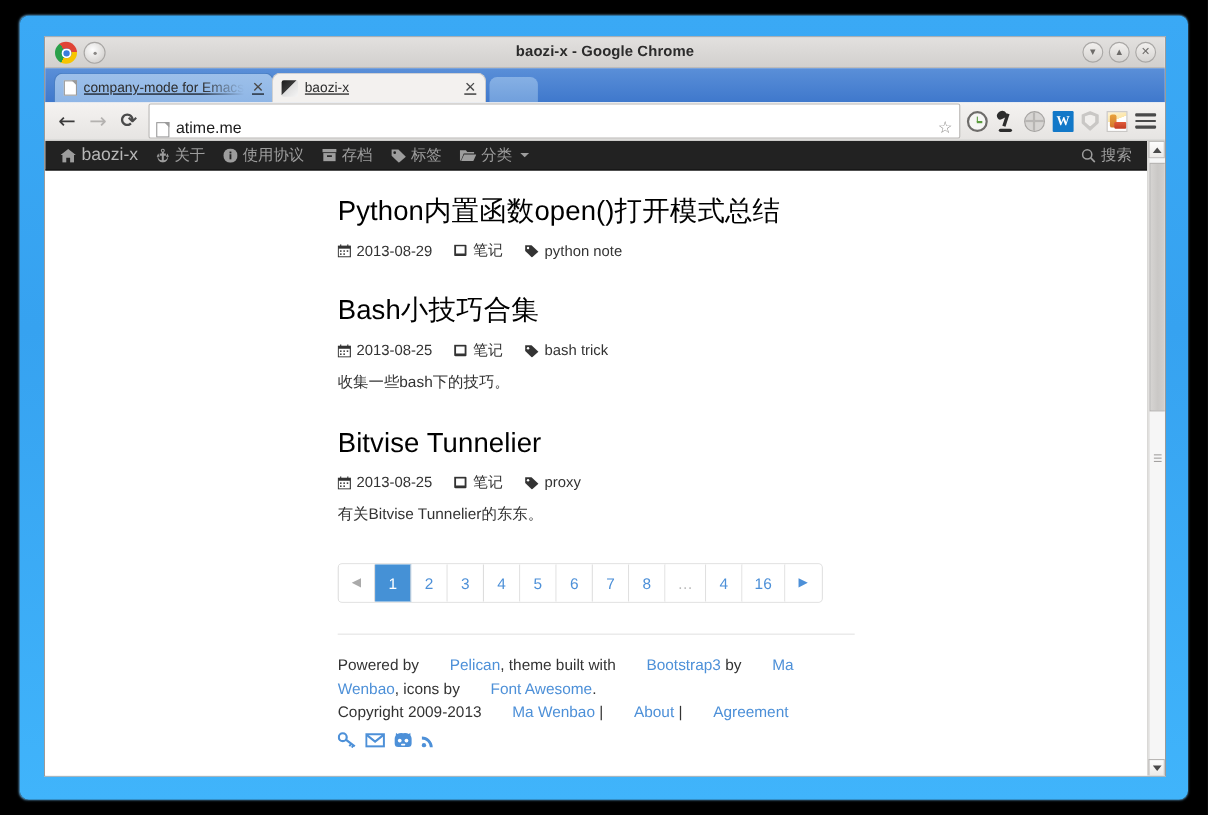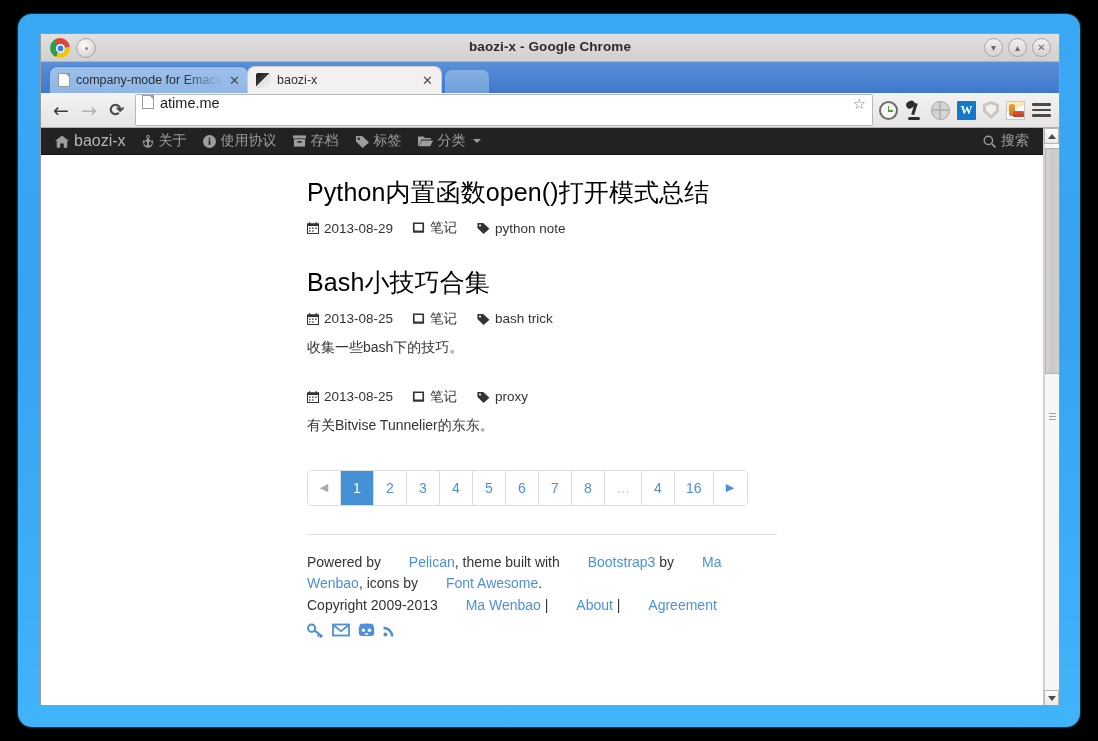--- a/index.html
+++ b/index.html
@@ -8,21 +8,21 @@
     background: #000000;
     font-family: "Liberation Sans", "DejaVu Sans", sans-serif;
     overflow: hidden;
   }
 
   
   .window-frame {
     position: absolute;
     left: 18px; top: 14px;
     width: 1062px; height: 713px;
-    border-radius: 14px;
+    border-radius: 8px;
     background: linear-gradient(180deg,#3aa9f5 0%, #36a2f0 40%, #40b4fb 100%);
     box-shadow: 0 0 2px rgba(120,200,255,.9);
     padding: 0;
   }
   .window-inner {
     position: absolute;
     left: 22px; top: 19px;
     width: 1020px; height: 673px;
     background: #ffffff;
     border: 1px solid #9a9a9a;
@@ -77,20 +77,21 @@
   .tabstrip {
     position: relative; height: 31px;
     background: linear-gradient(180deg,#5a8fd8 0%,#3f78cc 100%);
     padding-left: 6px;
   }
   .tab {
     position: absolute; top: 4px; height: 27px;
     border-radius: 8px 8px 0 0;
     display: flex; align-items: center; padding: 0 8px;
     font-size: 12.5px;
+    text-decoration: underline;
   }
   .tab .tab-title {
     flex: 1; overflow: hidden; white-space: nowrap;
     text-overflow: clip; color: #2d2d2d;
   }
   .tab-bg { left: 8px; width: 200px;
     background: linear-gradient(180deg,#9dc0ea,#8fb6e6);
     border: 1px solid #4a7fc4; border-bottom: none; }
   .tab-bg .tab-title {
     -webkit-mask-image: linear-gradient(90deg,#000 72%,transparent 98%);
@@ -133,21 +134,21 @@
     width: 28px; height: 28px; display: flex; align-items: center;
     justify-content: center; font-size: 19px; line-height: 1;
     font-family: "DejaVu Sans", sans-serif;
   }
   .nav-back { color: #3b3b3b; }
   .nav-fwd { color: #b4b2b0; }
   .nav-reload { color: #4a4a4a; font-size: 18px; font-weight: bold; }
   .omnibox {
     flex: 1; height: 32px; margin: 0 6px 0 4px;
     background: #ffffff; border: 1px solid #b9b7b5; border-radius: 2px;
-    display: flex; align-items: flex-start; padding: 0 6px;
+    display: flex; align-items: flex-end; padding: 0 6px;
   }
   .omnibox .url {
     flex: 1; font-size: 14.5px; color: #1b1b1b;
     font-family: "Liberation Sans", sans-serif;
   }
   .star-icon { color: #8c8a88; font-size: 15px; font-family: "DejaVu Sans", sans-serif; }
   .ext-row { display: flex; align-items: center; gap: 7px; padding-right: 2px; }
   .ext { width: 19px; height: 19px; position: relative; flex: none; }
 
   .ico-clock { border: 2px solid #6e6c6a; border-radius: 50%; background: #f6f6f4; }
@@ -524,20 +525,21 @@
                     <circle cx="3.8" cy="3.8" r="1.2" fill="#fff"></circle>
                   </svg>
             </span>
             <span>bash trick</span>
           </div>
           <div class="summary">收集一些bash下的技巧。</div>
         </div>
 
         
         <div class="article">
+          <h2>Bitvise Tunnelier</h2>
           <div class="meta">
             <span>
               <svg width="12" height="12" viewBox="0 0 13 13">
                     <rect x="0.5" y="2" width="12" height="10.5" fill="none" stroke="#333" stroke-width="1.2"></rect>
                     <rect x="0.5" y="2" width="12" height="2.4" fill="#333"></rect>
                     <rect x="2.4" y="0" width="1.1" height="2.6" fill="#333"></rect>
                     <rect x="9.4" y="0" width="1.1" height="2.6" fill="#333"></rect>
                     <rect x="2.3" y="6" width="1.5" height="1.5" fill="#333"></rect>
                     <rect x="5.6" y="6" width="1.5" height="1.5" fill="#333"></rect>
                     <rect x="8.9" y="6" width="1.5" height="1.5" fill="#333"></rect>

